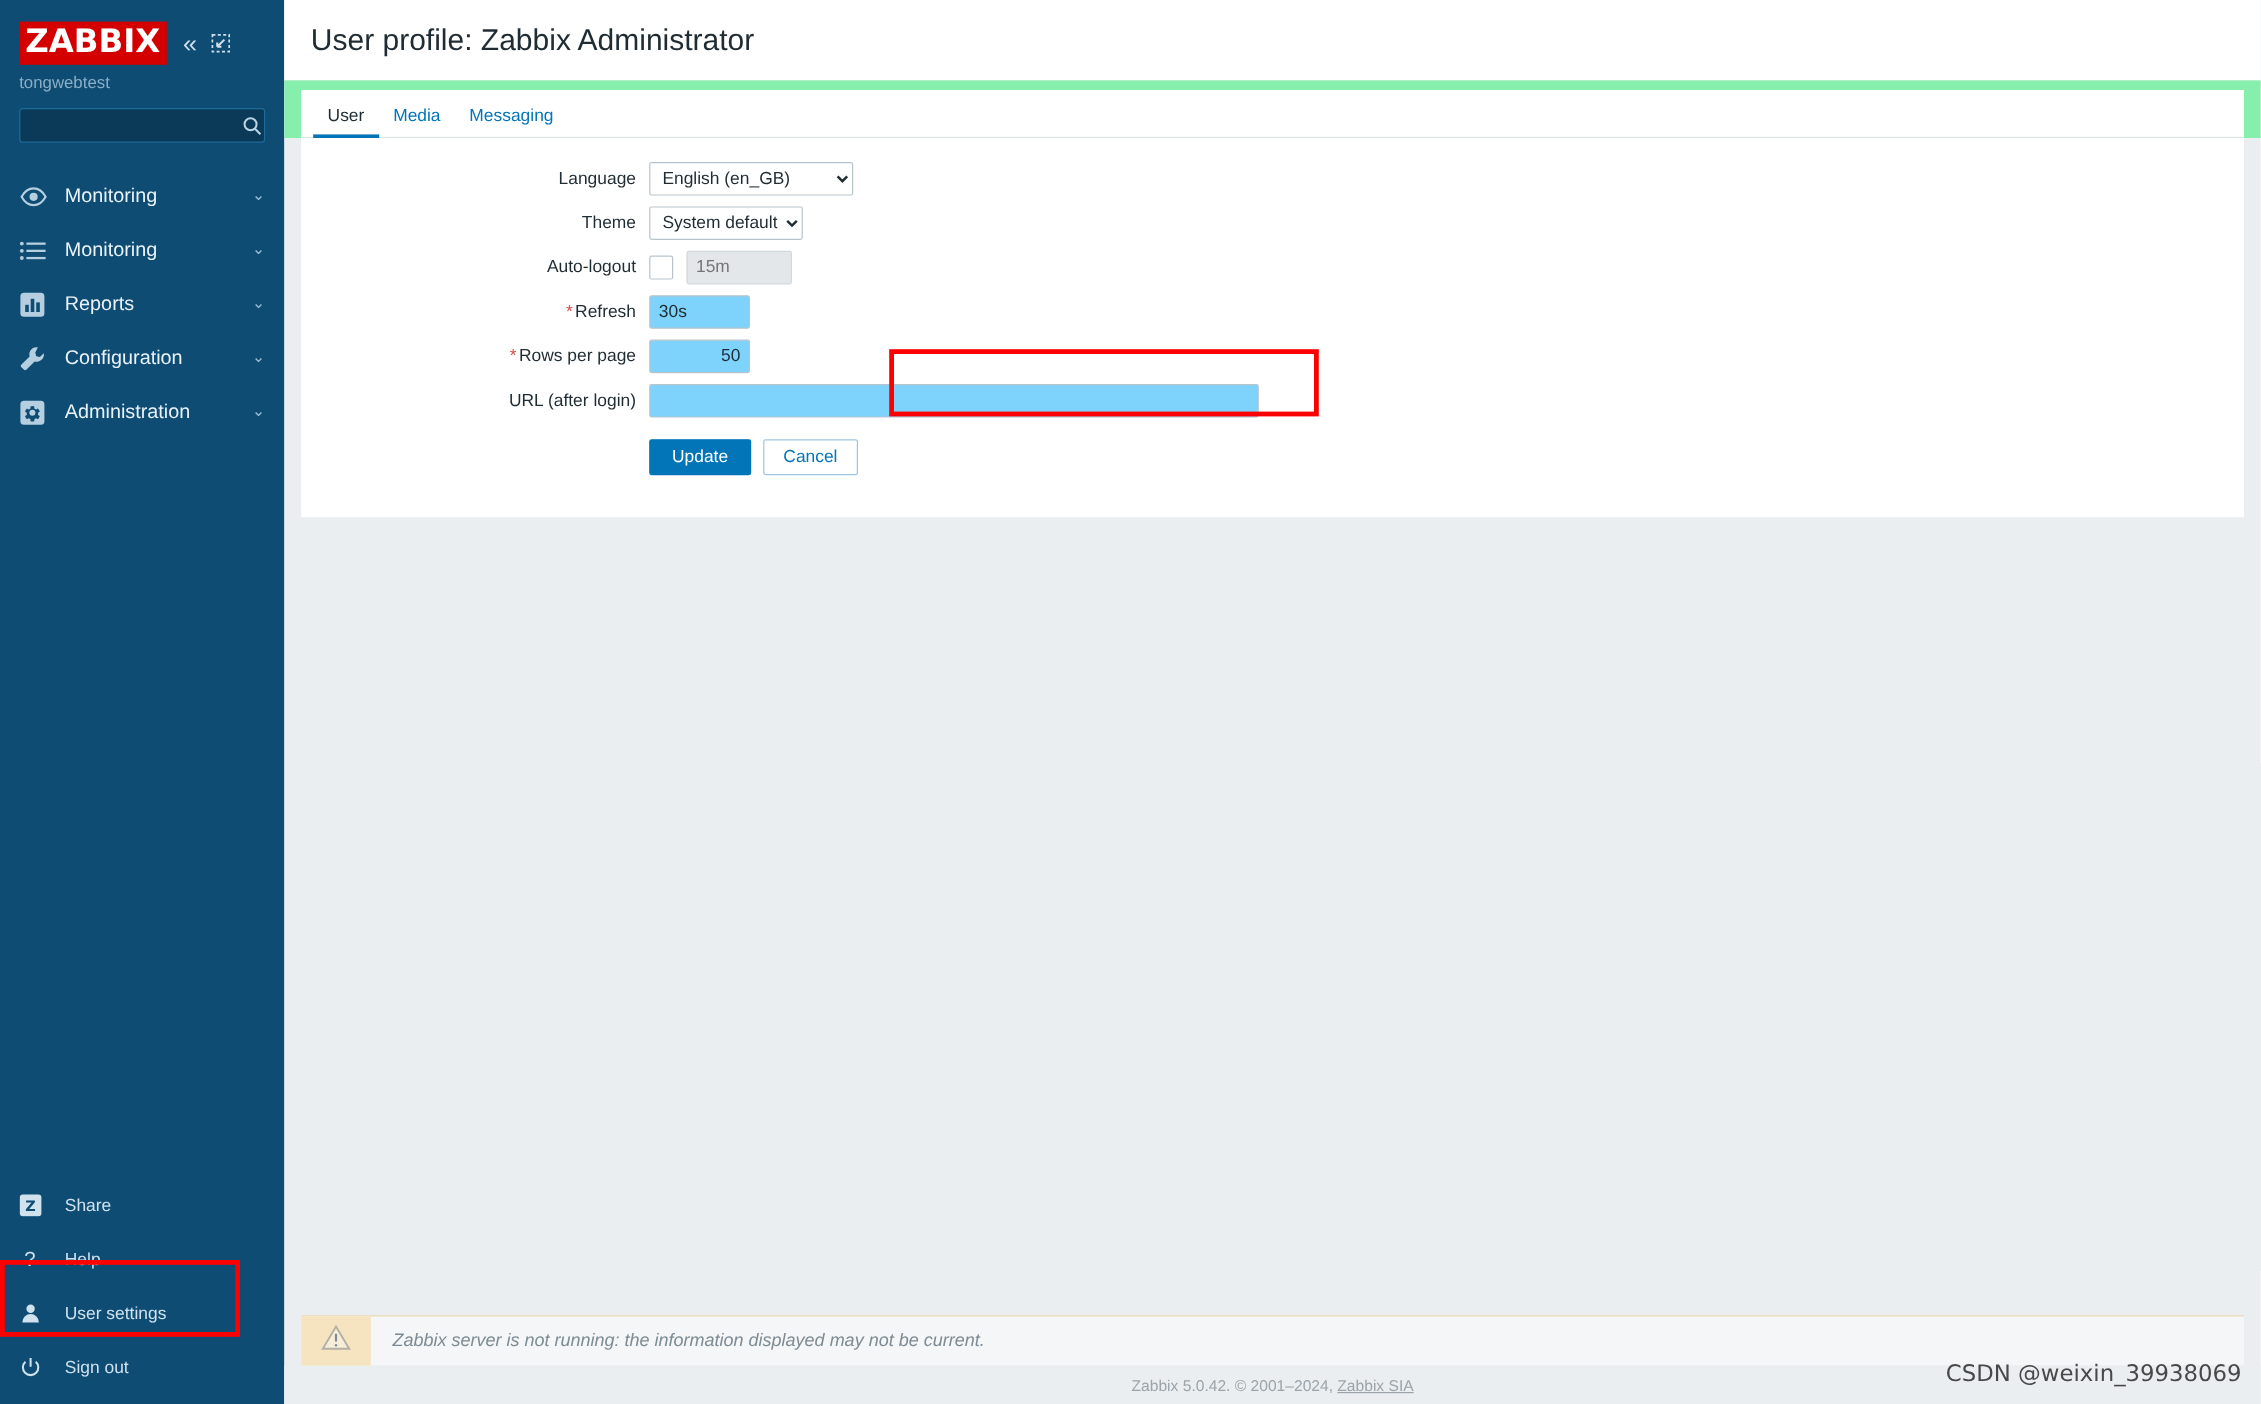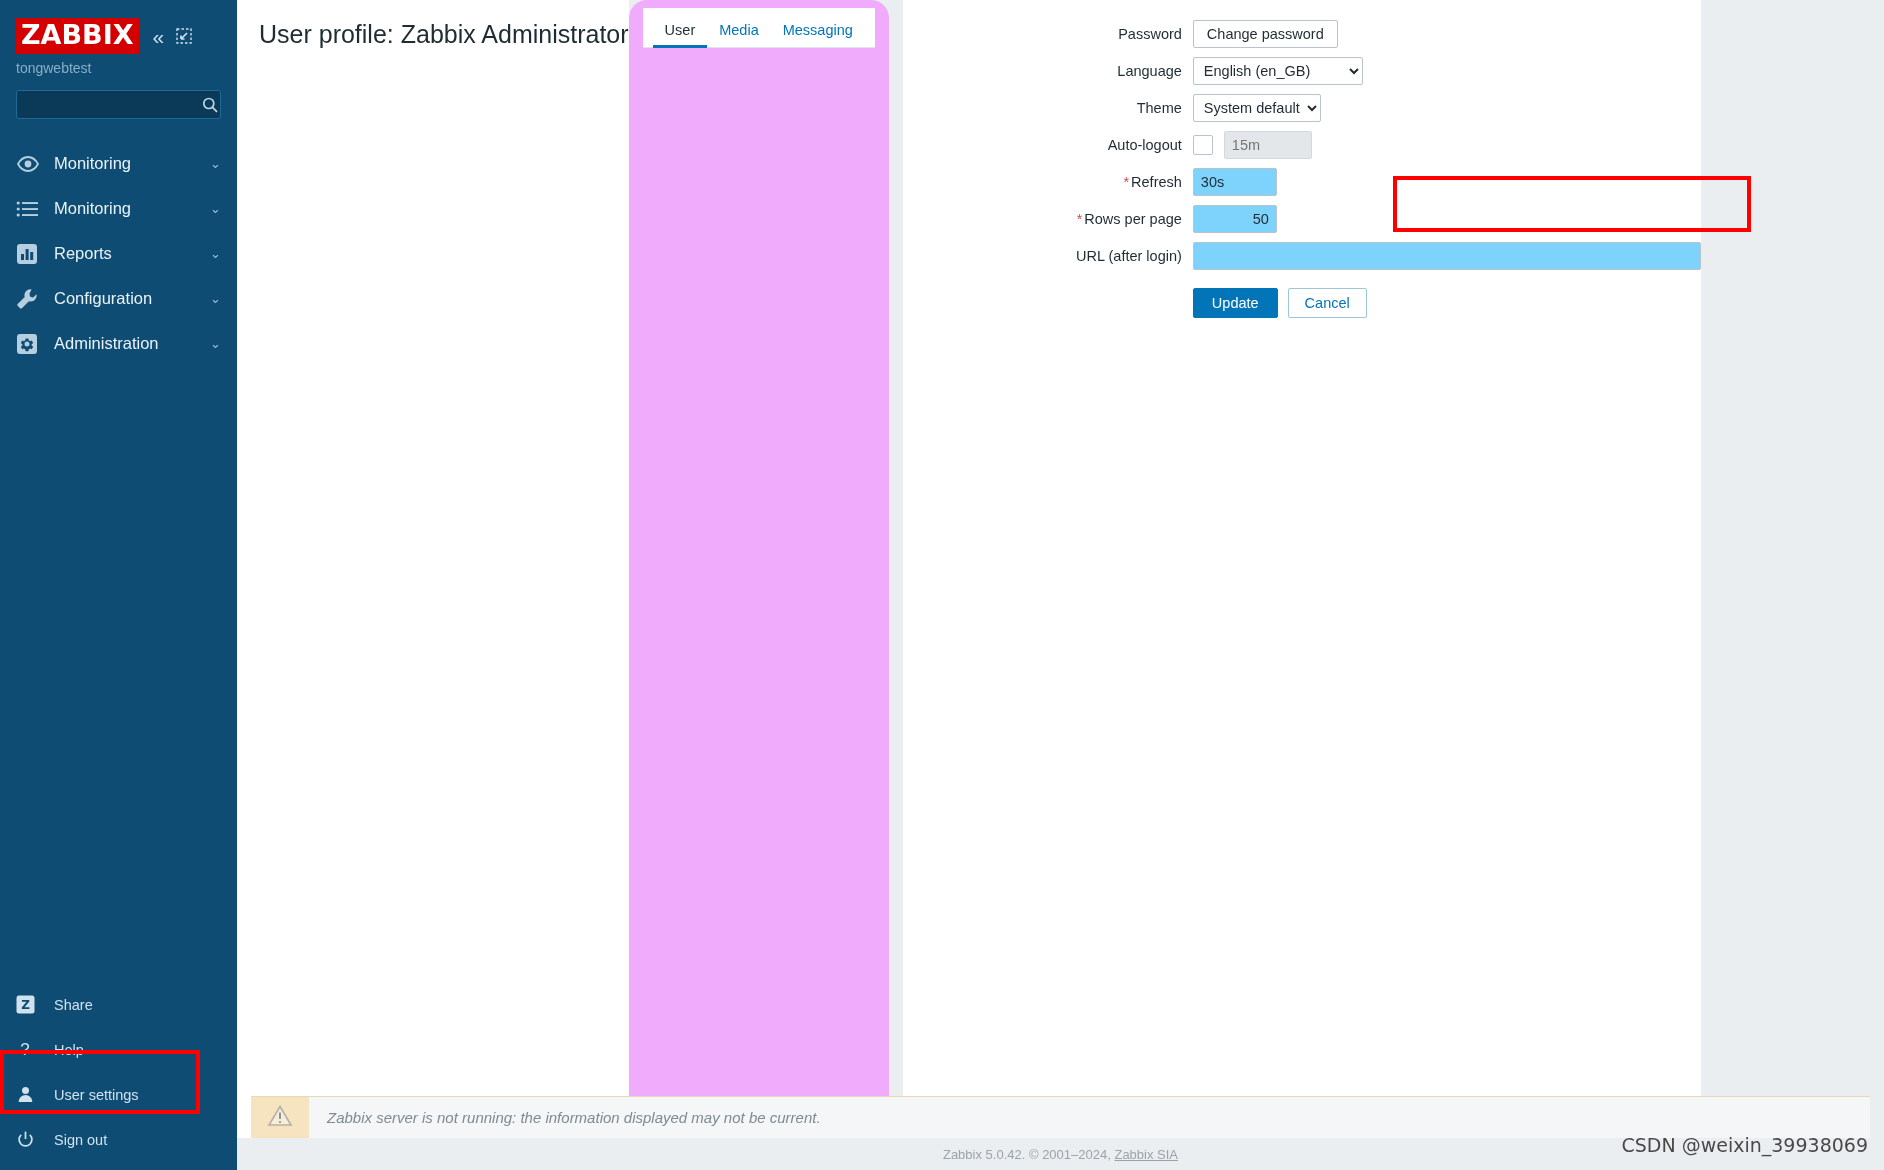--- a/index.html
+++ b/index.html
@@ -100,32 +100,32 @@
     border: 4px solid #ff0000;
     pointer-events: none;
     z-index: 30;
   }
   #hl-user-settings { left: 0px; top: 1050px; width: 200px; height: 64px; }
 
   
   #main {
     flex: 1; height: 1170px;
     background: #ebeef0;
-    display: flex; flex-direction: row;
+    display: flex; flex-direction: column;
     position: relative;
   }
   .page-header {
     background: #ffffff;
     padding: 20px 0 18px 22px;
     border-bottom: none;
   }
   .page-title {
     font-size: 25px; color: #1f2c33; font-weight: 400;
   }
-  .tabstrip-wrap { background: #f0abfc; padding-top: 8px; border-radius: 18px; }
+  .tabstrip-wrap { background: #86efac; padding-top: 8px; }
   .tabstrip {
     background: #ffffff;
     margin: 0 14px 0 14px;
     padding: 0 10px;
     display: flex; align-items: flex-end;
     height: 40px;
     border-bottom: 1px solid #dfe4e7;
   }
   .tab {
     font-size: 14.5px; color: #0275b8;
@@ -403,26 +403,20 @@
   <div class="tabstrip-wrap">
     <div class="tabstrip">
       <div class="tab active">User</div>
       <div class="tab">Media</div>
       <div class="tab">Messaging</div>
     </div>
   </div>
 
   <div class="form-panel">
 
-    <div class="frow">
-      <div class="flabel">Password</div>
-      <div class="fctrl">
-        <button class="btn-plain">Change password</button>
-      </div>
-    </div>
 
     <div class="frow">
       <div class="flabel">Language</div>
       <div class="fctrl">
         <select class="zselect" style="width:170px">
           <option>English (en_GB)</option>
         </select>
       </div>
     </div>
 

